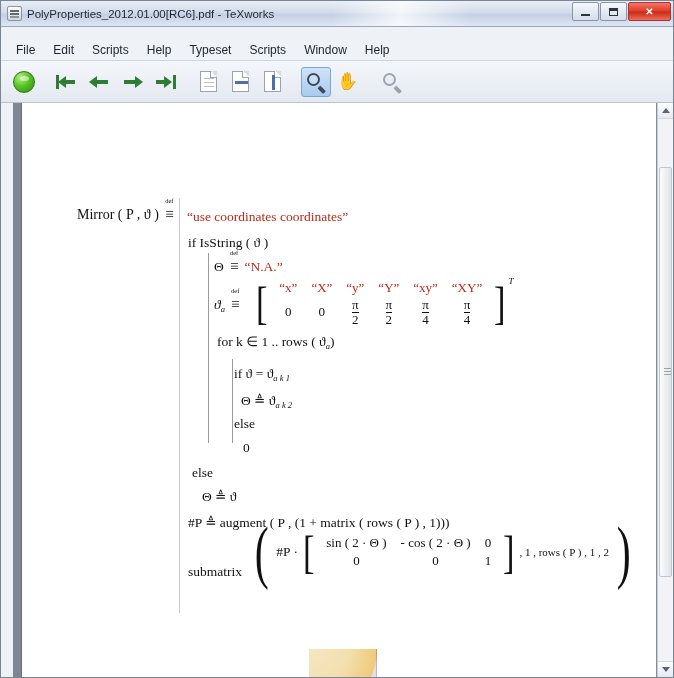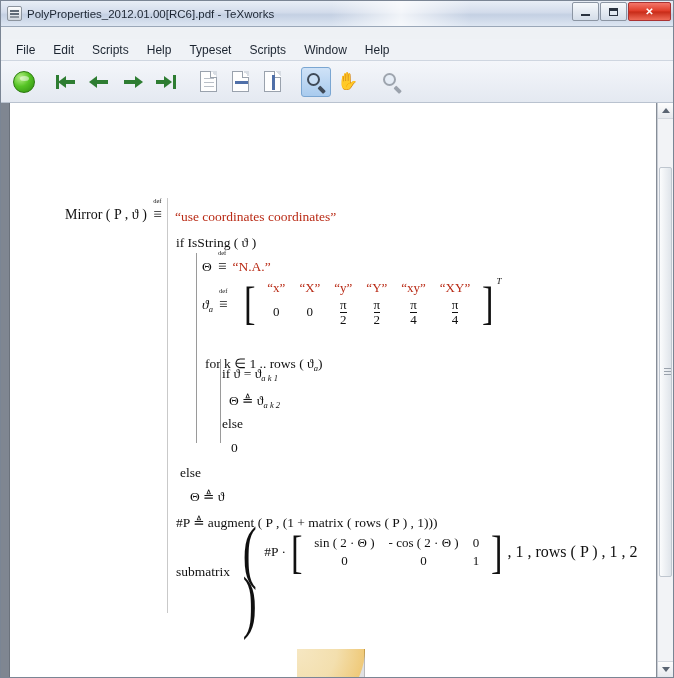--- a/index.html
+++ b/index.html
@@ -186,20 +186,21 @@
   }
   
   .ic-hand { font-size: 17px; line-height: 1; color: #3f4a58; }
   
   .viewer {
     flex: 1 1 auto;
     display: flex;
     background: #be185d;
     overflow: hidden;
     position: relative;
+    margin-left: 12px;
   }
   .left-gutter {
     width: 9px;
     background: #7f8691;
     border-right: 1px solid #6b727c;
   }
   .page {
     flex: 1 1 auto;
     background: #ffffff;
     position: relative;
@@ -445,21 +446,21 @@
             <td><span class="frac"><span class="num">π</span><span class="den">2</span></span></td>
             <td><span class="frac"><span class="num">π</span><span class="den">2</span></span></td>
             <td><span class="frac"><span class="num">π</span><span class="den">4</span></span></td>
             <td><span class="frac"><span class="num">π</span><span class="den">4</span></span></td>
           </tr>
         </tbody></table>
         <span class="brk">]</span>
         <span style="font-size:9px; font-style:italic; vertical-align:22px; margin-left:-2px;">T</span>
       </div>
 
-      <div class="math" style="left:195px; top:252px; font-size:13.5px;">
+      <div class="math" style="left:195px; top:230px; font-size:13.5px;">
         <span>for   k ∈ 1 .. rows ( ϑ</span><span class="sub">a</span><span>)</span>
       </div>
 
       <div class="vbar" style="left:210px; top:256px; height:84px;"></div>
 
       <div class="math" style="left:212px; top:263px; font-size:13.5px;">
         <span>if   ϑ = ϑ</span><span class="sub">a k 1</span>
       </div>
 
       <div class="math" style="left:219px; top:289px; font-size:13.5px;">
@@ -492,21 +493,21 @@
             <td>- cos ( 2 · Θ )</td>
             <td>0</td>
           </tr>
           <tr>
             <td>0</td>
             <td>0</td>
             <td>1</td>
           </tr>
         </tbody></table>
         <span class="brk">]</span>
-        <span style="font-size:16px; vertical-align:middle;">, 1 , rows ( P ) , 1 , 2</span>
+        <span style="font-size:11px; vertical-align:middle;">, 1 , rows ( P ) , 1 , 2</span>
         <span class="paren">)</span>
       </div>
 
       <div class="vbar" style="left:157px; top:95px; height:415px; background:#c9c9c9;"></div>
 
       <div class="figure-wrap">
         <div class="fig-sq"></div>
         <div class="fig-quarter"></div>
 
       </div>

